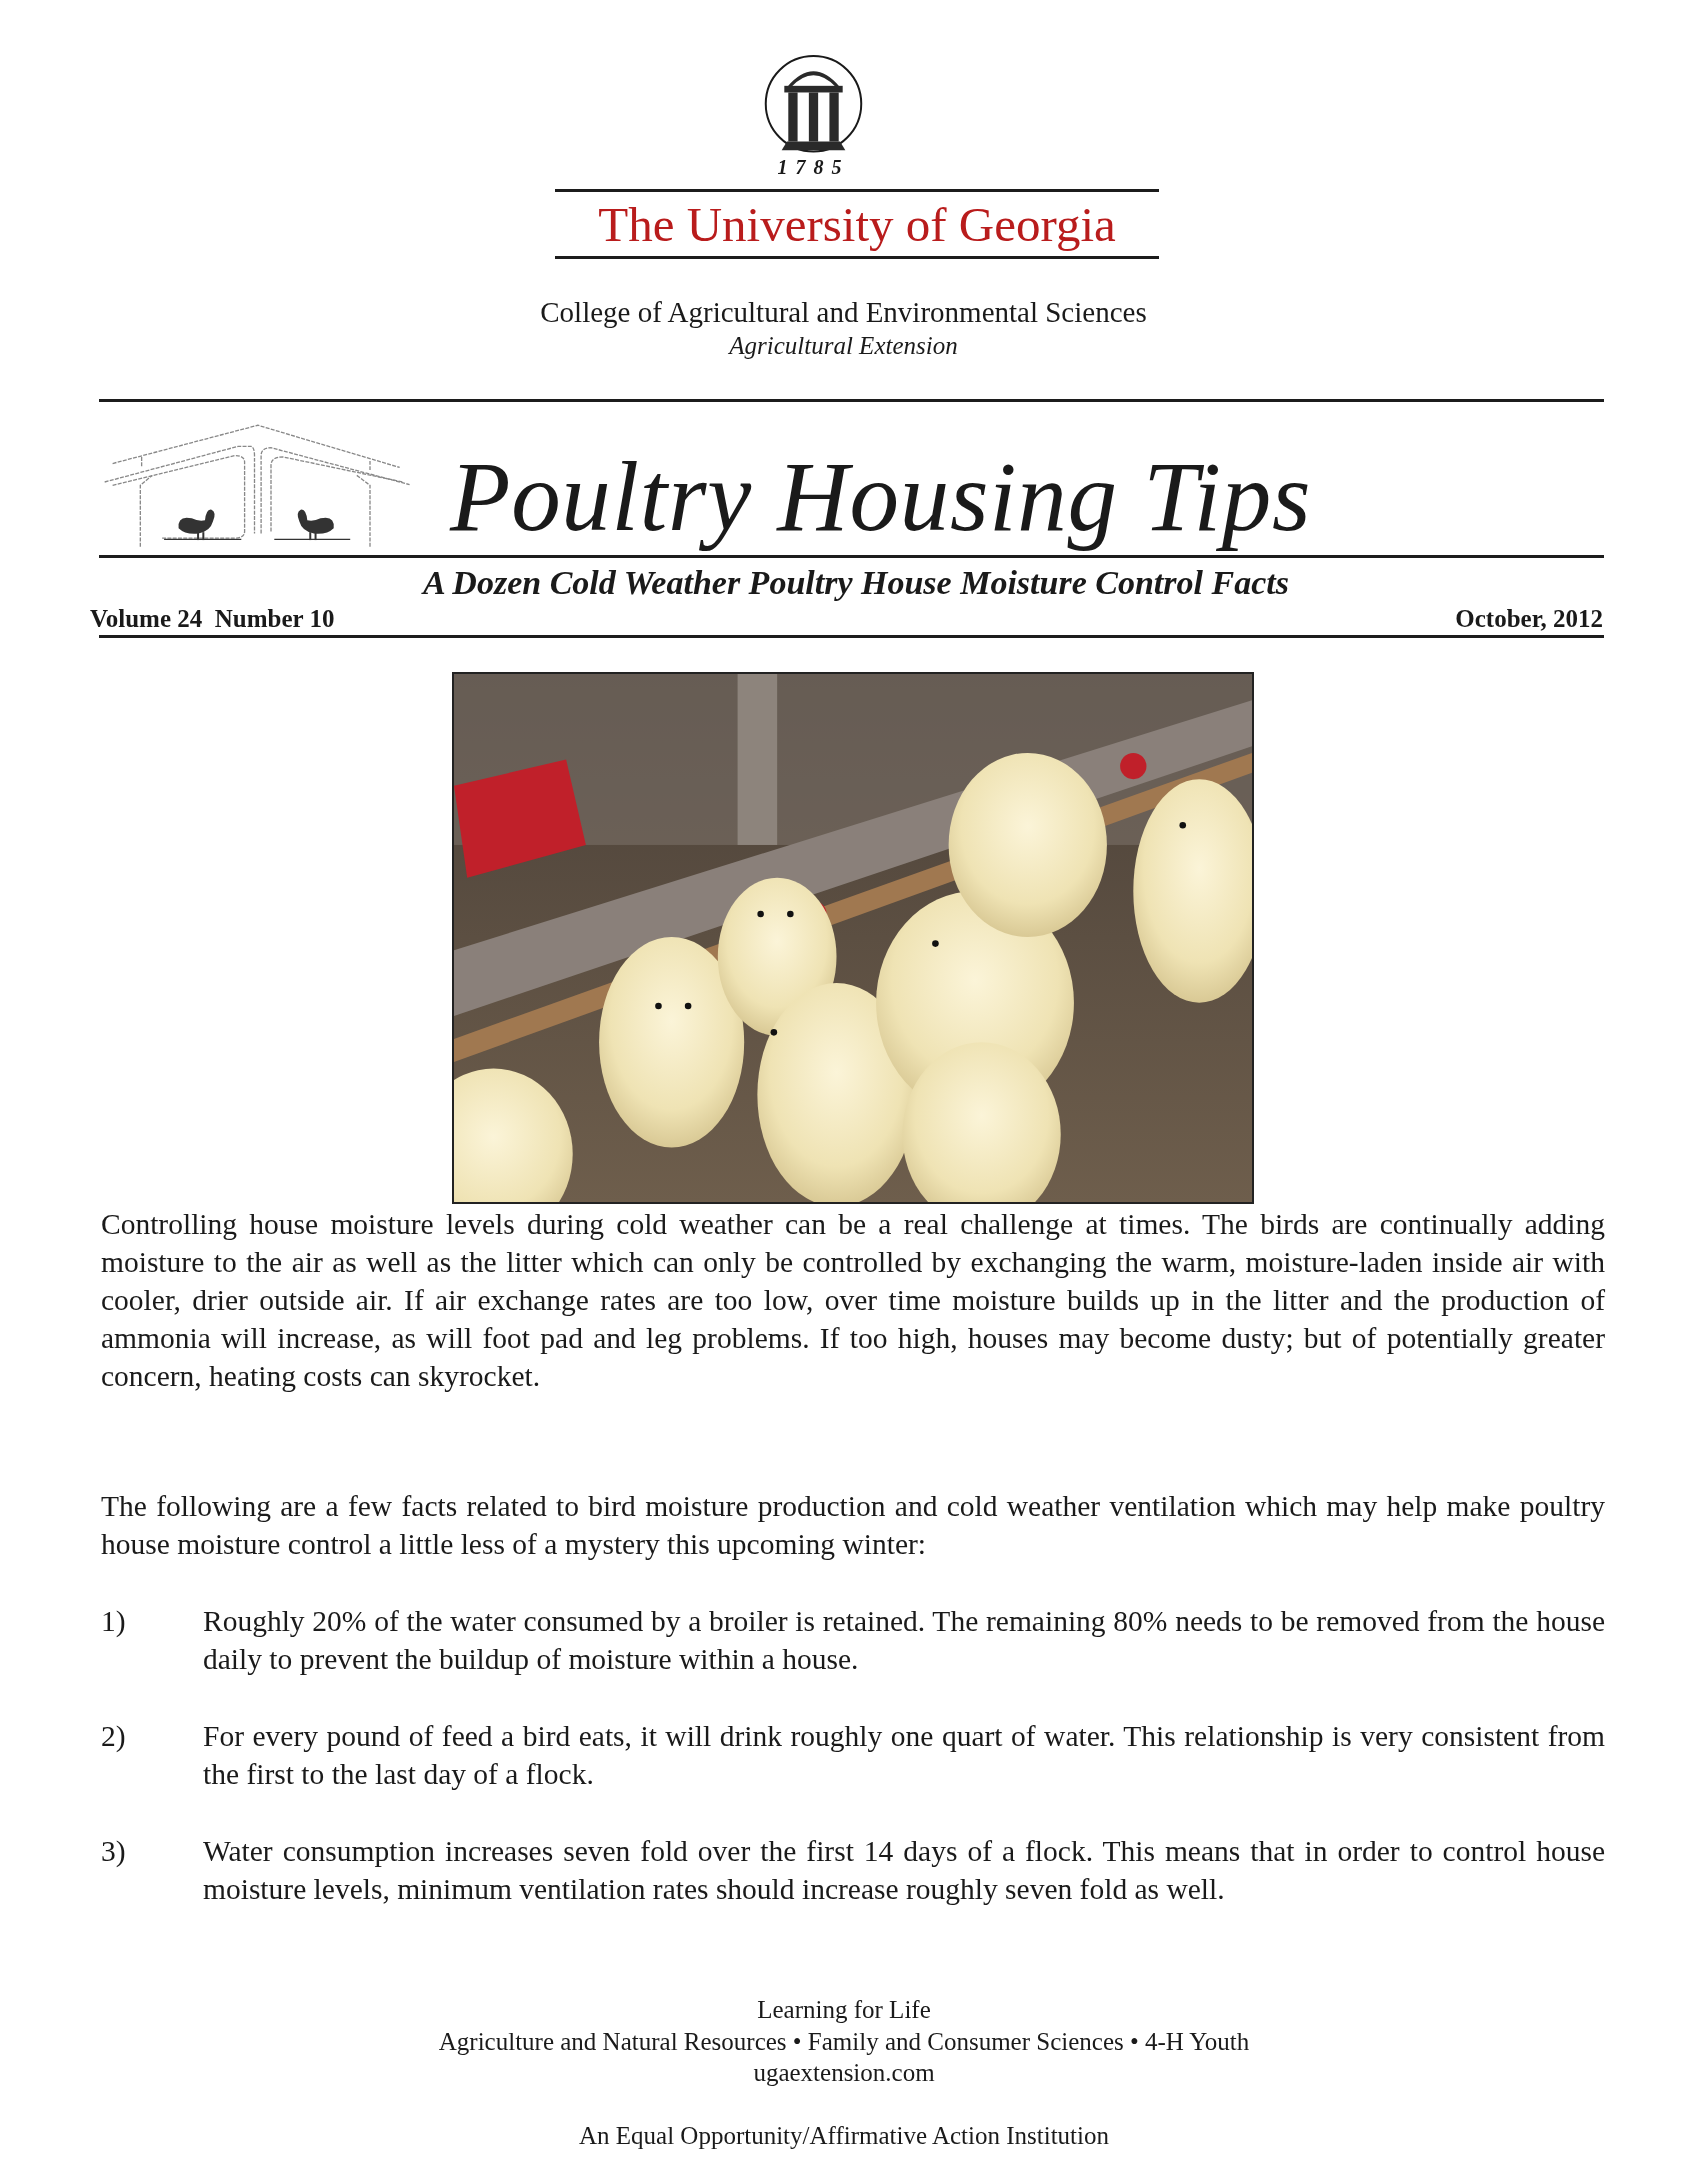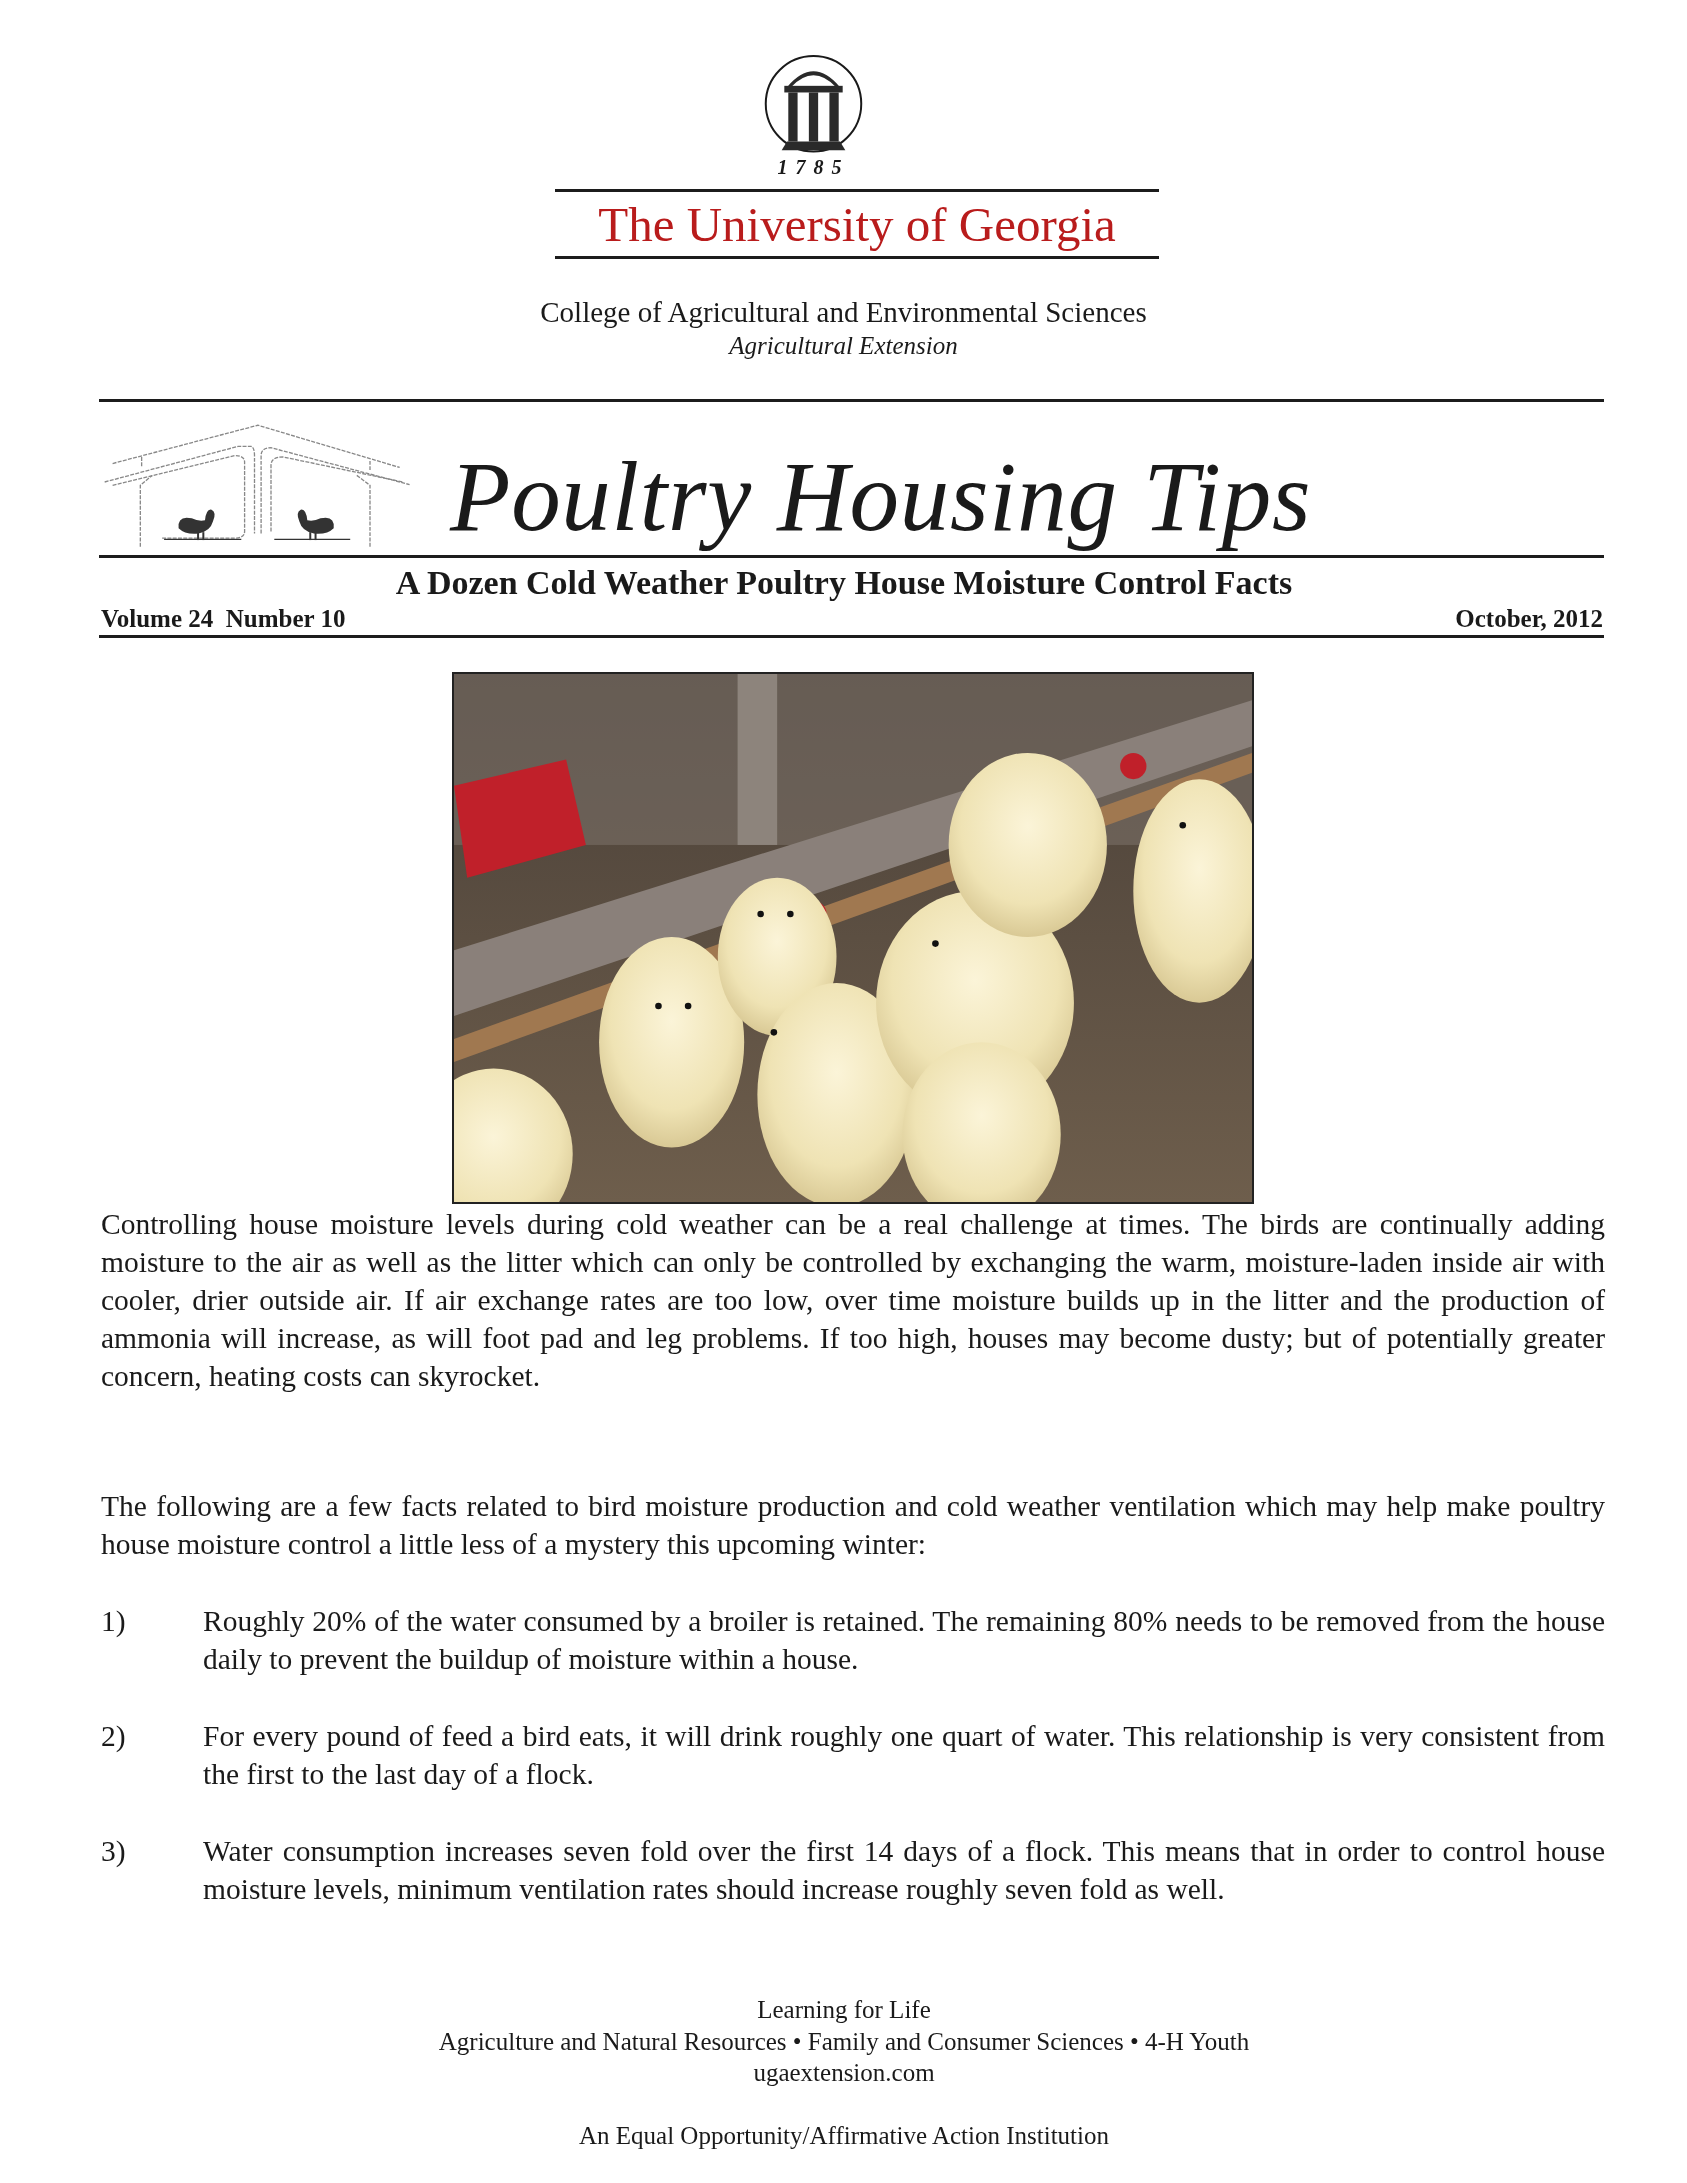--- a/index.html
+++ b/index.html
@@ -19,23 +19,23 @@
   #uga-title { left: 555px; top: 193px; width: 604px; text-align: center;
     font-size: 49px; color: #b91c1c; line-height: 64px; }
 
   #college { left: 397px; top: 295px; width: 893px; font-size: 29px; line-height: 34px; }
   #coop { left: 397px; top: 330px; width: 893px; font-size: 25px; font-style: italic; line-height: 32px; }
 
   #house { left: 99px; top: 416px; width: 311px; height: 132px; }
   #newsletter-title { left: 450px; top: 437px; width: 874px; font-size: 99px; font-style: italic;
     line-height: 119px; letter-spacing: 0.7px; }
 
-  #subtitle { left: 92px; top: 562px; width: 1504px; text-align: center; font-size: 34px;
-    font-weight: bold; line-height: 42px; }
-  #volume { left: 101px; top: 604px; font-size: 25px; font-weight: bold; line-height: 30.5px; font-family: Liberation Serif, serif; }
+  #subtitle { left: 104px; top: 562px; width: 1504px; text-align: center; font-size: 34px;
+    font-style: italic; font-weight: bold; line-height: 42px; }
+  #volume { left: 90px; top: 604px; font-size: 25px; font-weight: bold; line-height: 30.5px; font-family: Liberation Serif, serif; }
   #issue-date { right: 85px; top: 604px; font-size: 25px; font-weight: bold; line-height: 30.5px; }
 
   #photo { left: 452px; top: 672px; width: 802px; height: 532px; border: 2px solid #222; box-sizing: border-box; overflow: hidden; }
 
   .body-text { position: absolute; left: 101px; width: 1504px; font-size: 29.5px; line-height: 38px; text-align: justify; }
   #para1 { top: 1205px; }
   #para2 { top: 1487px; }
   .fact { position: absolute; left: 101px; width: 1504px; font-size: 29.5px; line-height: 38px; }
   .fact .num { position: absolute; left: 0; top: 0; }
   .fact .txt { margin-left: 102px; text-align: justify; }

